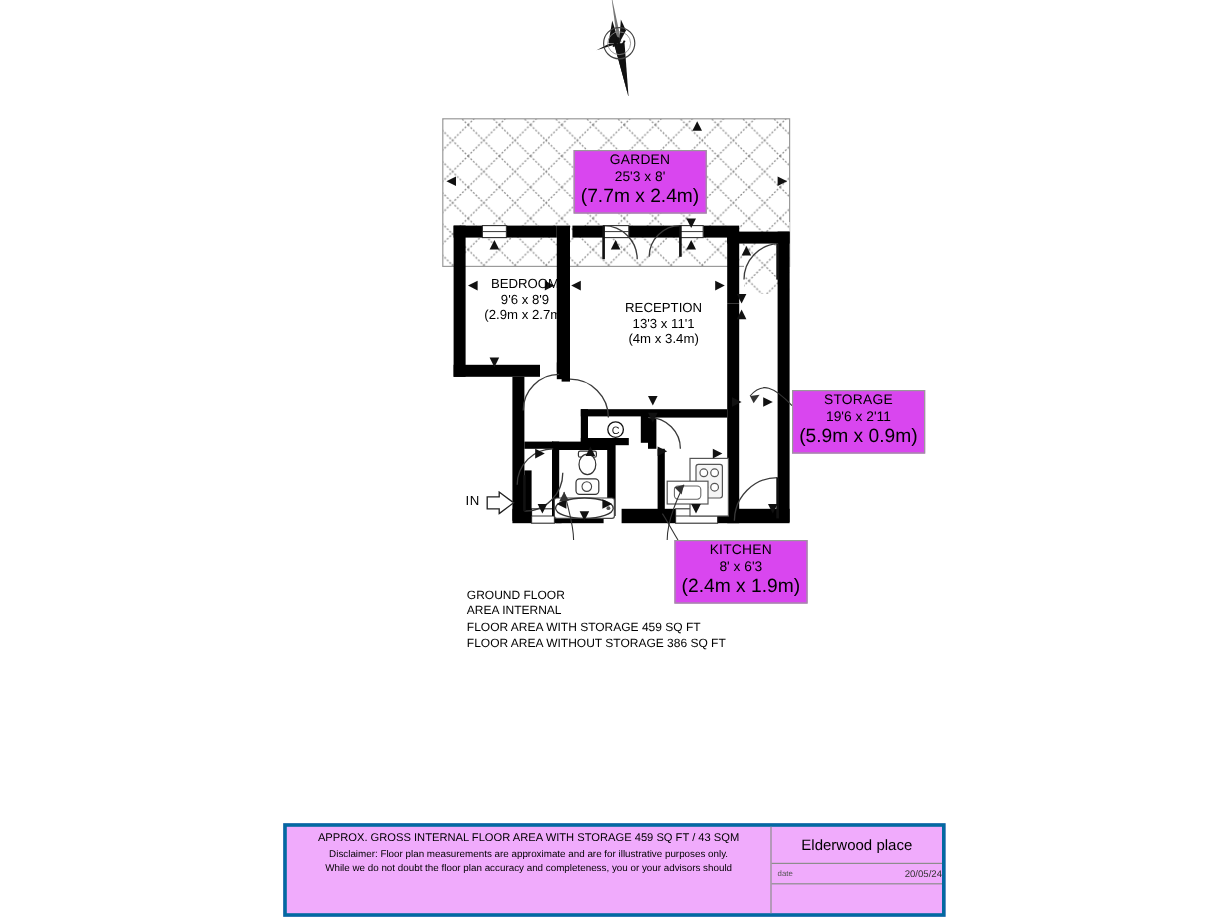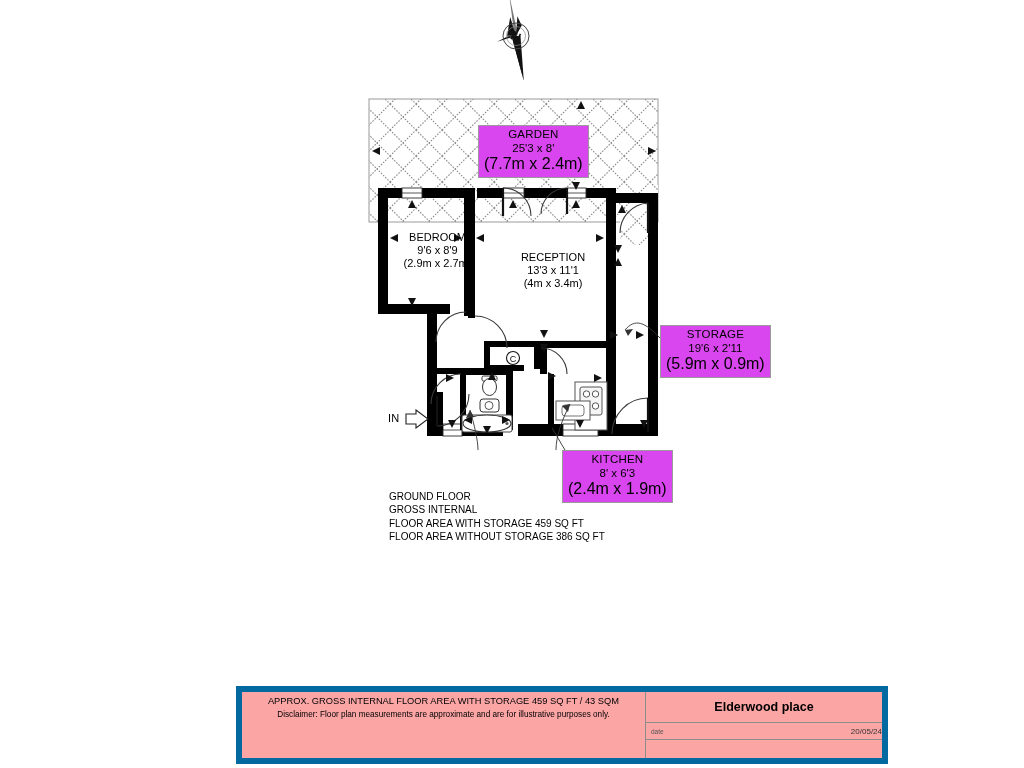--- a/index.html
+++ b/index.html
@@ -70,25 +70,25 @@
   #gf-notes {
     left: 375px; top: 490px;
     font-size: 10px; line-height: 1.33; color: #000;
     white-space: nowrap;
     margin-left: 14px;
   }
 
   
   #footer {
     left: 236px; top: 686px;
-    width: 652px; height: 78px;
-    border: 6px solid #0369a1;
+    width: 552px; height: 78px;
+    border: 3px solid #0369a1;
     box-sizing: border-box;
     display: flex;
-    background: #fca5a5;
+    background: #f0abfc;
   }
   #footer-left {
     width: 404px;
     border-right: 1px solid #8d8d8d;
     box-sizing: border-box;
     display: flex; flex-direction: column;
     align-items: center; justify-content: flex-start;
     padding-top: 3px;
   }
   .area-line {
@@ -101,21 +101,21 @@
 
   #footer-right {
     flex: 1;
     display: flex; flex-direction: column;
     box-sizing: border-box;
   }
   #fr-title {
     height: 30px;
     border-bottom: 1px solid #8d8d8d;
     display: flex; align-items: center; justify-content: center;
-    font-size: 12.5px; color: #000; font-weight: bold;
+    font-size: 12.5px; color: #000;
   }
   #fr-date {
     height: 16px;
     border-bottom: 1px solid #8d8d8d;
     display: flex; align-items: center;
     position: relative;
   }
   #fr-date-label {
     font-size: 6.5px; color: #555; margin-left: 5px;
   }
@@ -381,30 +381,31 @@
     <div class="rl-met">(2.4m x 1.9m)</div>
   </div>
 
   <svg class="abs" id="in-marker" viewBox="0 0 42 20">
     <polygon points="18,5 28,5 28,1 40,10 28,19 28,15 18,15" fill="#ffffff" stroke="#222" stroke-width="1.1"></polygon>
   </svg>
   <div class="abs" id="in-text">IN</div>
 
   <div class="abs" id="gf-notes">
     <div>GROUND FLOOR</div>
-    <div>GROSS INTERNAL</div>
+    <div>AREA INTERNAL</div>
     <div>FLOOR AREA WITH STORAGE 459 SQ FT</div>
     <div>FLOOR AREA WITHOUT STORAGE 386 SQ FT</div>
   </div>
 
   <div class="abs" id="footer">
     <div id="footer-left">
       <div class="area-line">APPROX. GROSS INTERNAL FLOOR AREA WITH STORAGE 459 SQ FT / 43 SQM</div>
       <div id="disc-block">
         <div class="disc-line">Disclaimer: Floor plan measurements are approximate and are for illustrative purposes only.</div>
+        <div class="disc-line">While we do not doubt the floor plan accuracy and completeness, you or your advisors should</div>
       </div>
     </div>
     <div id="footer-right">
       <div id="fr-title">Elderwood place</div>
       <div id="fr-date">
         <span id="fr-date-label">date</span>
         <span id="fr-date-value">20/05/24</span>
       </div>
     </div>
   </div>

